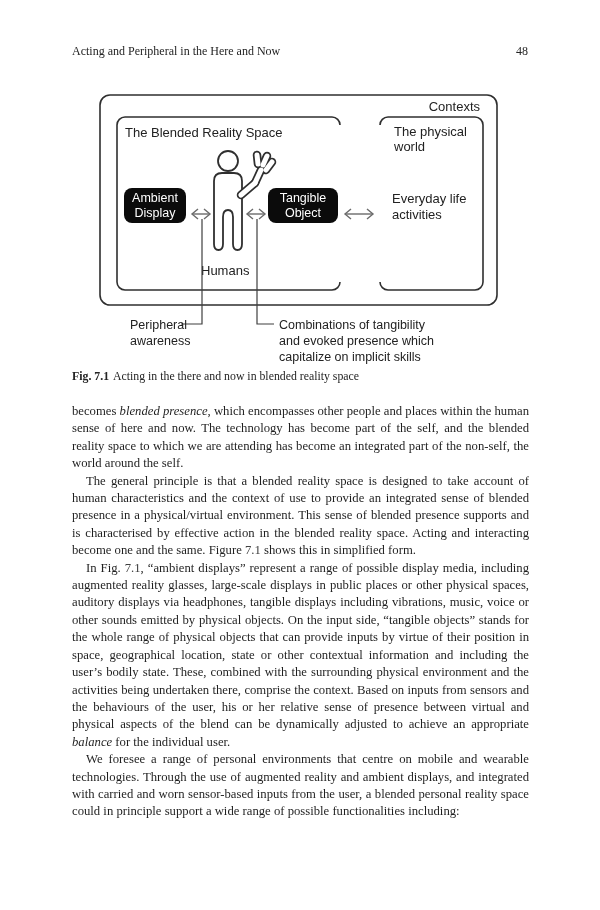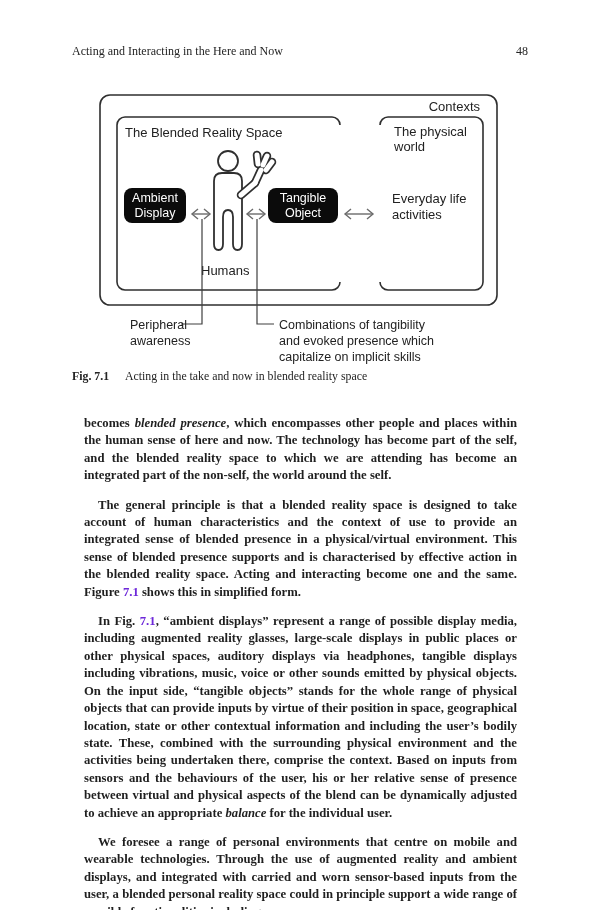--- a/index.html
+++ b/index.html
@@ -14,35 +14,35 @@
   }
   .figure-wrap{position:absolute;left:95px;top:92px;width:410px;height:278px;}
   svg text{font-family:"Liberation Sans", sans-serif;fill:#222;}
   .flabel{font-size:13px;}
   .fsmall{font-size:12.5px;}
   .boxlabel{font-size:12.5px;fill:#ffffff;}
   .caption{
     position:absolute;left:72px;top:369px;width:456px;
     font-size:11.8px;color:#242424;
   }
-  .caption .cap-label{font-weight:bold;margin-right:16px;}
+  .caption .cap-label{font-weight:bold;margin-right:4px;}
   .body-text{
     position:absolute;left:72px;top:403px;width:457px;
     font-size:12.7px;line-height:17.4px;text-align:justify;color:#1f1f1f;
   }
-  .body-text p{margin:12px;font-weight:bold;}
+  .body-text p{margin:0;}
   .body-text p.indent{text-indent:14px;}
   .it{font-style:italic;}
-  .fig-link{color:#6d28d9;cursor:pointer;}
+  .fig-link{color:#404040;cursor:pointer;}
 </style>
 </head>
 <body>
 
 <div class="running-head">
-  <span>Acting and Interacting in the Here and Now</span>
+  <span>Acting and Peripheral in the Here and Now</span>
   <span>48</span>
 </div>
 
 <div class="figure-wrap">
   <svg width="410" height="278" viewBox="0 0 410 278">
 
     <rect x="5" y="3" width="397" height="210" rx="10" fill="none" stroke="#2f2f2f" stroke-width="1.6"></rect>
     <text class="flabel" x="385" y="19" text-anchor="end">Contexts</text>
 
     <path d="M 245 33 A 8 8 0 0 0 237 25 L 30 25 A 8 8 0 0 0 22 33 L 22 190 A 8 8 0 0 0 30 198 L 237 198 A 8 8 0 0 0 245 190" fill="none" stroke="#2f2f2f" stroke-width="1.6"></path>
@@ -105,21 +105,21 @@
 
     <text class="fsmall" x="35" y="237">Peripheral</text>
     <text class="fsmall" x="35" y="253">awareness</text>
     <text class="fsmall" x="184" y="237">Combinations of tangibility</text>
     <text class="fsmall" x="184" y="253">and evoked presence which</text>
     <text class="fsmall" x="184" y="269">capitalize on implicit skills</text>
   </svg>
 </div>
 
 <div class="caption">
-  <span class="cap-label">Fig. 7.1</span><span>Acting in the take and now in blended reality space</span>
+  <span class="cap-label">Fig. 7.1</span><span>Acting in the there and now in blended reality space</span>
 </div>
 
 <div class="body-text">
   <p><span>becomes </span><span class="it">blended presence</span><span>, which encompasses other people and places within the human sense of here and now. The technology has become part of the self, and the blended reality space to which we are attending has become an integrated part of the non-self, the world around the self.</span></p>
   <p class="indent"><span>The general principle is that a blended reality space is designed to take account of human characteristics and the context of use to provide an integrated sense of blended presence in a physical/virtual environment. This sense of blended presence supports and is characterised by effective action in the blended reality space. Acting and interacting become one and the same. Figure </span><span class="fig-link">7.1</span><span> shows this in simplified form.</span></p>
   <p class="indent"><span>In Fig. </span><span class="fig-link">7.1</span><span>, “ambient displays” represent a range of possible display media, including augmented reality glasses, large-scale displays in public places or other physical spaces, auditory displays via headphones, tangible displays including vibrations, music, voice or other sounds emitted by physical objects. On the input side, “tangible objects” stands for the whole range of physical objects that can provide inputs by virtue of their position in space, geographical location, state or other contextual information and including the user’s bodily state. These, combined with the surrounding physical environment and the activities being undertaken there, comprise the context. Based on inputs from sensors and the behaviours of the user, his or her relative sense of presence between virtual and physical aspects of the blend can be dynamically adjusted to achieve an appropriate </span><span class="it">balance</span><span> for the individual user.</span></p>
   <p class="indent"><span>We foresee a range of personal environments that centre on mobile and wearable technologies. Through the use of augmented reality and ambient displays, and integrated with carried and worn sensor-based inputs from the user, a blended personal reality space could in principle support a wide range of possible functionalities including:</span></p>
 </div>
 
 </body></html>

